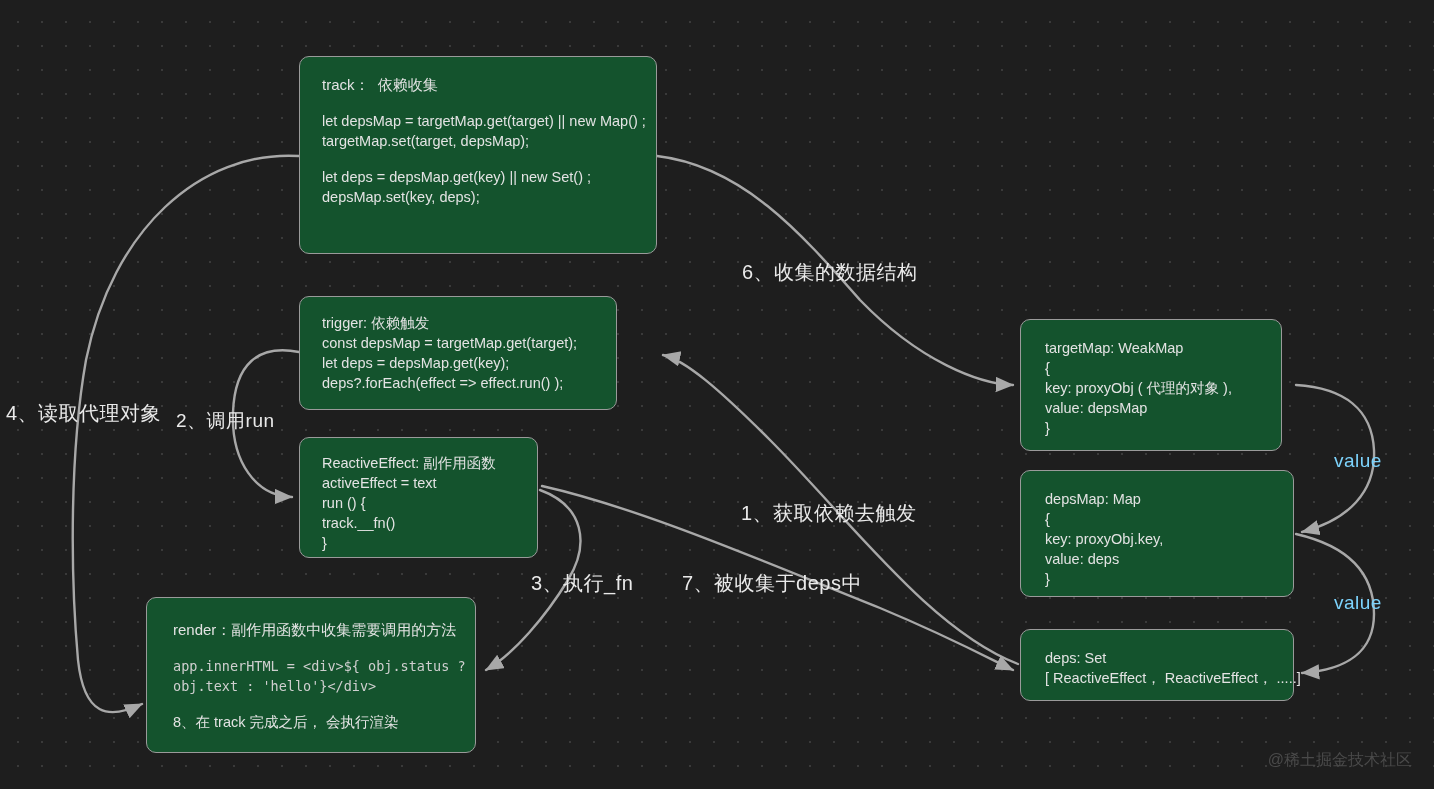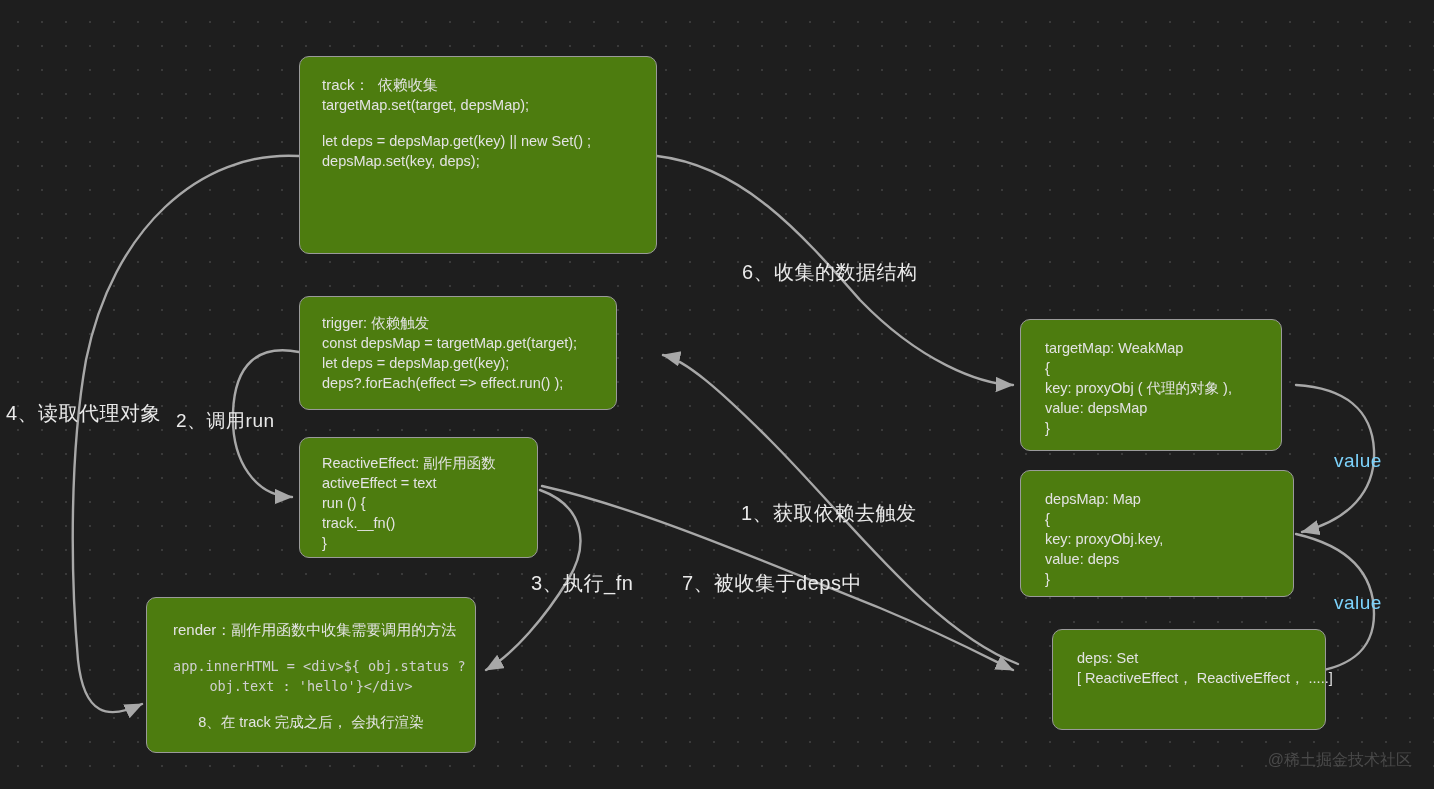--- a/index.html
+++ b/index.html
@@ -15,21 +15,21 @@
     width:1434px;height:789px;
     background-color:#1e1e1e;
     background-image:radial-gradient(#3a3a3a 1px, transparent 1px);
     background-size:24px 24px;
     background-position:6px 10px;
   }
   svg.edges{position:absolute;left:0;top:0;width:1434px;height:789px;overflow:visible;pointer-events:none;}
   .edge{fill:none;stroke:#a8a8a8;stroke-width:2.4;stroke-linecap:round;}
   .node{
     position:absolute;
-    background:#4d7c0f;
+    background:#14532d;
     border:1.5px solid #9a9a9a;
     border-radius:10px;
     box-sizing:border-box;
     color:#e6e6e6;
   }
   .node .inner{padding:18px 22px;}
   .ln{
     font-size:14.5px;
     line-height:20px;
     color:#e3e3e3;
@@ -58,22 +58,22 @@
     font-size:16px;
     white-space:nowrap;
   }
   
   #node-track{left:299px;top:56px;width:358px;height:198px;}
   #node-trigger{left:299px;top:296px;width:318px;height:114px;}
   #node-effect{left:299px;top:437px;width:239px;height:121px;}
   #node-render{left:146px;top:597px;width:330px;height:156px;}
   #node-targetmap{left:1020px;top:319px;width:262px;height:132px;}
   #node-depsmap{left:1020px;top:470px;width:274px;height:127px;}
-  #node-deps{left:1020px;top:629px;width:274px;height:101px;margin-left:32px;}
-  #node-render .inner{padding:22px 26px;text-align:center;}
+  #node-deps{left:1020px;top:629px;width:274px;height:72px;}
+  #node-render .inner{padding:22px 26px;}
   #node-effect .inner{padding:15px 22px;}
   #node-trigger .inner{padding:16px 22px;}
   #node-targetmap .inner,#node-depsmap .inner{padding:18px 24px;}
   #node-deps .inner{padding:18px 24px;}
 </style>
 </head>
 <body>
 
 <div id="canvas"></div>
 
@@ -97,20 +97,21 @@
   <path class="edge" d="M542,486 C640,508 760,560 880,608 C952,638 992,660 1013,670" marker-end="url(#arrow)"></path>
 
   <path class="edge" d="M1296,385 C1345,388 1372,410 1374,450 C1376,492 1348,520 1302,532" marker-end="url(#arrow)"></path>
 
   <path class="edge" d="M1296,534 C1348,546 1374,572 1374,614 C1374,652 1346,670 1302,673" marker-end="url(#arrow)"></path>
 </svg>
 
 <div class="node" id="node-track">
   <div class="inner">
     <div class="ln big">track：  依赖收集</div>
+    <div class="ln gap">let depsMap = targetMap.get(target) || new Map() ;</div>
     <div class="ln">targetMap.set(target, depsMap);</div>
     <div class="ln gap">let deps = depsMap.get(key) || new Set() ;</div>
     <div class="ln">depsMap.set(key, deps);</div>
   </div>
 </div>
 
 <div class="node" id="node-trigger">
   <div class="inner">
     <div class="ln">trigger: 依赖触发</div>
     <div class="ln">const depsMap = targetMap.get(target);</div>

